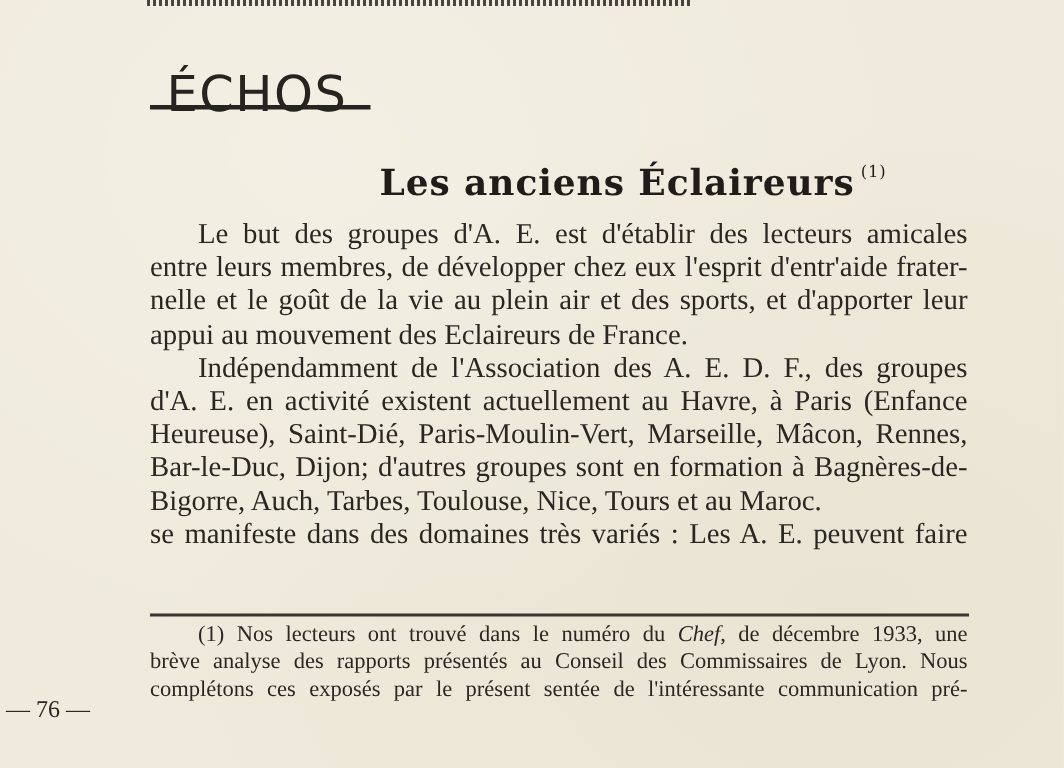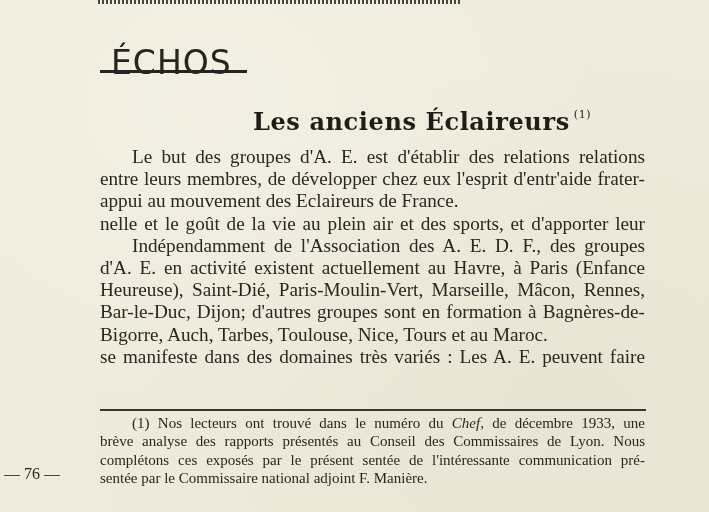--- a/index.html
+++ b/index.html
@@ -140,36 +140,35 @@
 <div class="page">
 
   <div class="top-rule"></div>
 
   <h1 class="section-title">ÉCHOS</h1>
   <div class="section-underline"></div>
 
   <h2 class="article-title"><span>Les anciens Éclaireurs</span><sup>(1)</sup></h2>
 
   <div class="body-text">
-    <span class="line indent">Le but des groupes d'A. E. est d'établir des relations relations</span>
+    <span class="line indent">Le but des groupes d'A. E. est d'établir des lecteurs amicales</span>
     <span class="line">entre leurs membres, de développer chez eux l'esprit d'entr'aide frater-</span>
+    <span class="line">nelle et le goût de la vie au plein air et des sports, et d'apporter leur</span>
     <span class="line last">appui au mouvement des Eclaireurs de France.</span>
-    <span class="line">nelle et le goût de la vie au plein air et des sports, et d'apporter leur</span>
     <span class="line indent">Indépendamment de l'Association des A. E. D. F., des groupes</span>
     <span class="line">d'A. E. en activité existent actuellement au Havre, à Paris (Enfance</span>
     <span class="line">Heureuse), Saint-Dié, Paris-Moulin-Vert, Marseille, Mâcon, Rennes,</span>
     <span class="line">Bar-le-Duc, Dijon; d'autres groupes sont en formation à Bagnères-de-</span>
     <span class="line last">Bigorre, Auch, Tarbes, Toulouse, Nice, Tours et au Maroc.</span>
     <span class="line">se manifeste dans des domaines très variés : Les A. E. peuvent faire</span>
   </div>
 
   <div class="mid-rule"></div>
 
   <div class="footnote">
     <span class="line indent"><span>(1) Nos lecteurs ont trouvé dans le numéro du </span><em>Chef</em><span>, de décembre 1933, une</span></span>
     <span class="line">brève analyse des rapports présentés au Conseil des Commissaires de Lyon. Nous</span>
     <span class="line">complétons ces exposés par le présent sentée de l'intéressante communication pré-</span>
-    <span class="line last">sentée par le Commissaire national adjoint F. Manière.</span>
   </div>
 
   <div class="page-number">— 76 —</div>
 
 </div>
 
 </body></html>

